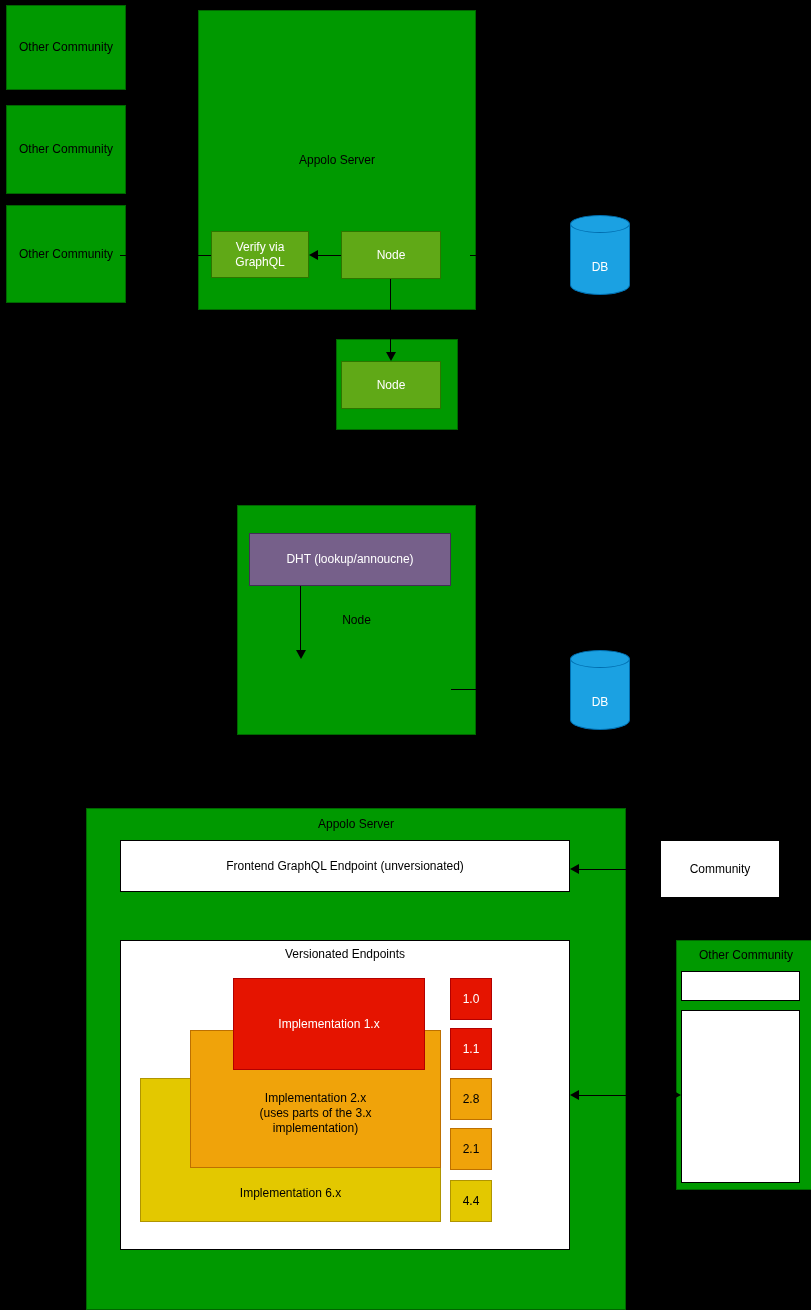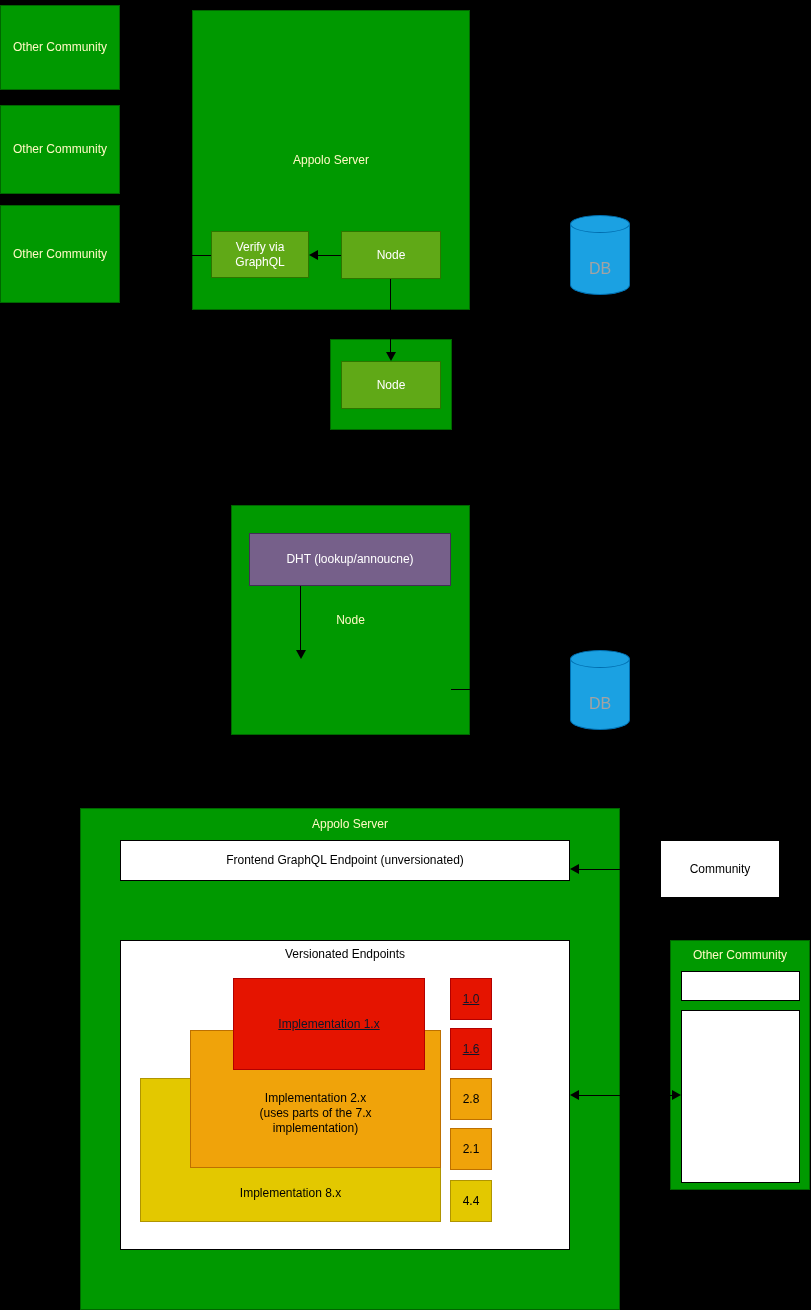--- a/index.html
+++ b/index.html
@@ -15,24 +15,24 @@
   .box {
     position: absolute;
     display: flex;
     align-items: center;
     justify-content: center;
     text-align: center;
     font-size: 12px;
     line-height: 1.25;
     white-space: pre-line;
   }
-  .green-dark  { background: #009900; border: 1px solid #006600; color: #fef9c3; }
+  .green-dark  { background: #009900; border: 1px solid #006600; color: #000000; margin-left: 6px; }
   .green-light { background: #60a917; border: 1px solid #2d7600; color: #ffffff; }
   .purple      { background: #76608a; border: 1px solid #432d57; color: #ffffff; text-align: center; }
-  .red         { background: #e51400; border: 1px solid #b20000; color: #0f172a; text-decoration: underline; }
+  .red         { background: #e51400; border: 1px solid #b20000; color: #ffffff; }
   .orange      { background: #f0a30a; border: 1px solid #bd7000; color: #000000; }
   .yellow      { background: #e3c800; border: 1px solid #b09500; color: #000000; }
   .white-box   { background: #ffffff; border: 1px solid #000000; color: #000000; }
   .v-top   { align-items: flex-start; }
   .pt6  { padding-top: 6px; }
   .pt7  { padding-top: 7px; }
   .pt8  { padding-top: 8px; }
   .pt28 { padding-top: 28px; }
 
   
@@ -54,21 +54,21 @@
     position: absolute; left: 0; top: 0; width: 60px; height: 18px;
     background: #1ba1e2; border: 1px solid #006eaf; border-radius: 50%; z-index: 2;
   }
   .cyl-body {
     position: absolute; left: 0; top: 9px; width: 60px; height: 71px;
     background: #1ba1e2; border: 1px solid #006eaf; border-top: none;
     border-radius: 0 0 30px 30px / 0 0 10px 10px; z-index: 1;
   }
   .cyl-label {
     position: absolute; left: 0; top: 45px; width: 100%;
-    text-align: center; color: #a3a3a3; font-size: 16px; z-index: 3;
+    text-align: center; color: #ffffff; font-size: 12px; z-index: 3;
   }
   .impl3-label {
     position: absolute; left: 0; right: 0; bottom: 20px;
     text-align: center; color: #000000; font-size: 12px;
   }
 </style>
 </head>
 <body>
 
 <div class="canvas">
@@ -113,37 +113,37 @@
     <div class="cyl-top"></div>
     <div class="cyl-label">DB</div>
   </div>
 
   <div class="vline" style="left:300px;top:586px;height:64px"></div>
   <div class="ah-down" style="left:296px;top:650px"></div>
   <div class="hline" style="left:451px;top:689px;width:119px"></div>
 
   <div class="box green-dark v-top pt8" style="left:80px;top:808px;width:540px;height:502px">Appolo Server</div>
 
-  <div class="box white-box" style="left:120px;top:840px;width:450px;height:41px">Frontend GraphQL Endpoint (unversionated)</div>
+  <div class="box white-box" style="left:120px;top:840px;width:450px;height:52px">Frontend GraphQL Endpoint (unversionated)</div>
 
   <div class="box white-box v-top pt6" style="left:120px;top:940px;width:450px;height:310px">Versionated Endpoints</div>
 
   <div class="box yellow" style="left:140px;top:1078px;width:301px;height:144px">
-    <span class="impl3-label">Implementation 8.x</span>
+    <span class="impl3-label">Implementation 6.x</span>
   </div>
 
   <div class="box orange pt28" style="left:190px;top:1030px;width:251px;height:138px">Implementation 2.x
-(uses parts of the 7.x
+(uses parts of the 3.x
 implementation)</div>
 
   <div class="box red" style="left:233px;top:978px;width:192px;height:92px">Implementation 1.x</div>
 
   <div class="box red" style="left:450px;top:978px;width:42px;height:42px">1.0</div>
 
-  <div class="box red" style="left:450px;top:1028px;width:42px;height:42px">1.6</div>
+  <div class="box red" style="left:450px;top:1028px;width:42px;height:42px">1.1</div>
 
   <div class="box orange" style="left:450px;top:1078px;width:42px;height:42px">2.8</div>
 
   <div class="box orange" style="left:450px;top:1128px;width:42px;height:42px">2.1</div>
 
   <div class="box yellow" style="left:450px;top:1180px;width:42px;height:42px">4.4</div>
 
   <div class="box white-box" style="left:660px;top:840px;width:120px;height:58px">Community</div>
 
   <div class="box green-dark v-top pt7" style="left:670px;top:940px;width:140px;height:250px">Other Community</div>

